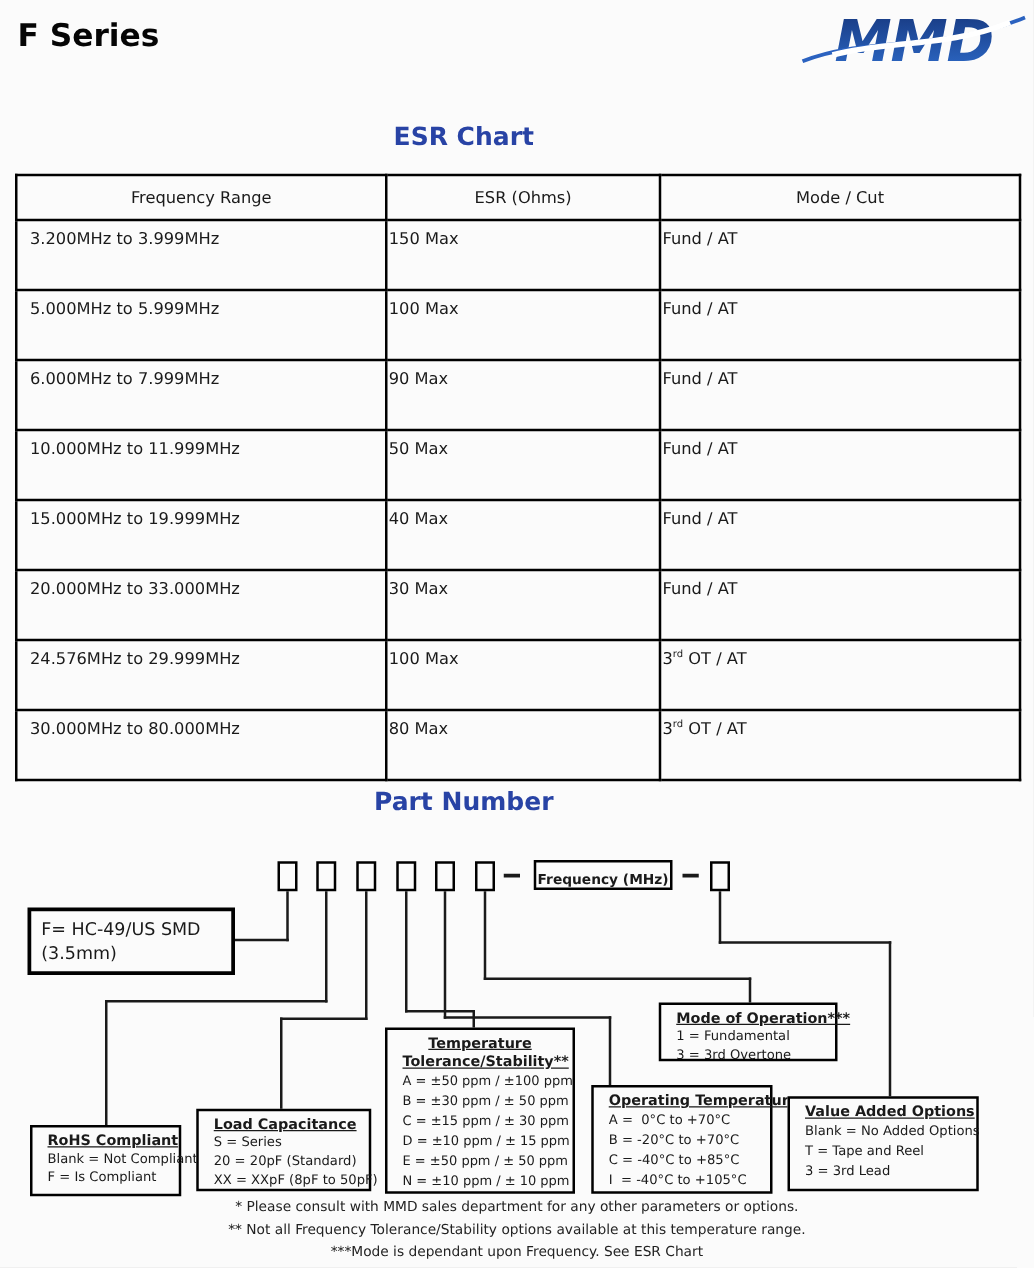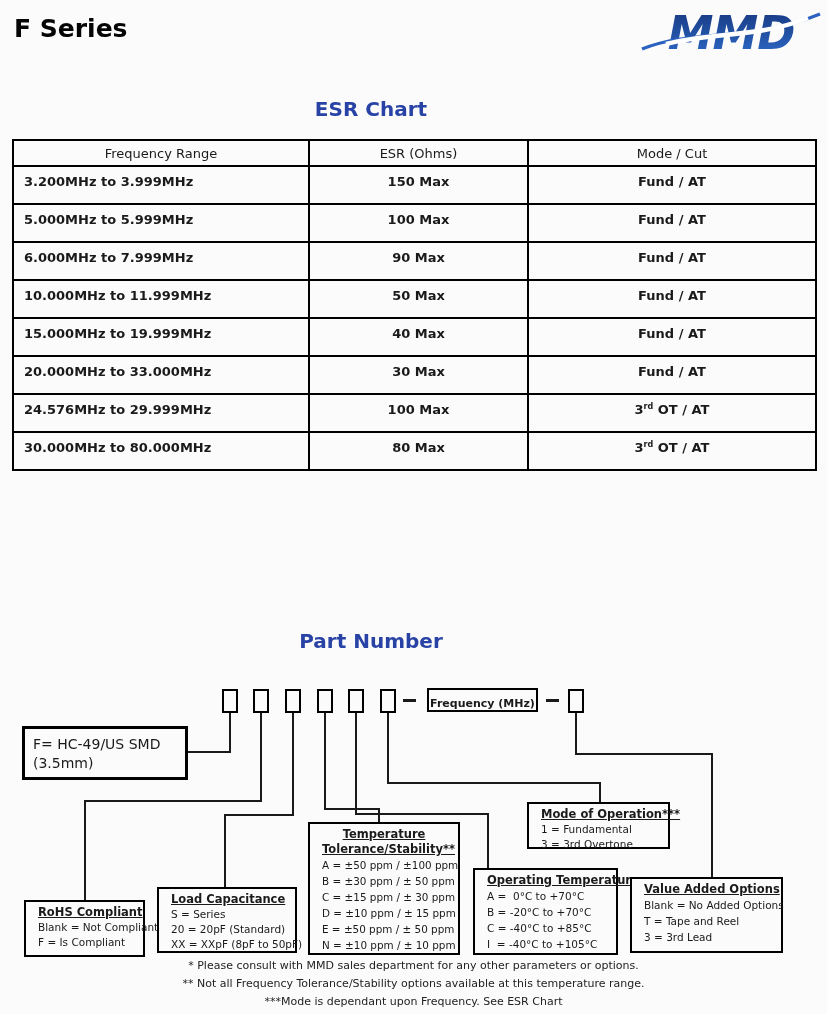--- a/index.html
+++ b/index.html
@@ -20,27 +20,27 @@
   }
   #esr-title{top:97px;}
   #pn-title{top:629px;}
   
   #esr-table{
     position:absolute;left:12px;top:139px;width:803px;
     border-collapse:collapse;table-layout:fixed;
   }
   #esr-table th,#esr-table td{border:2px solid #000;box-sizing:border-box;}
   #esr-table th{
-    height:26px;font-size:13px;font-weight:normal;text-align:center;vertical-align:middle;
+    height:36px;font-size:13px;font-weight:normal;text-align:center;vertical-align:middle;
   }
   #esr-table td{
-    height:38px;font-size:13px;vertical-align:top;padding-top:7px;font-weight:bold;
+    height:56px;font-size:13px;vertical-align:top;padding-top:7px;
   }
   #esr-table td.c1{text-align:left;padding-left:10px;}
-  #esr-table td.c2,#esr-table td.c3{text-align:center;margin-left:12px;}
+  #esr-table td.c2,#esr-table td.c3{margin-left:12px;}
   #esr-table sup{font-size:8px;line-height:0;}
   
   .code-box{
     position:absolute;width:16px;height:24px;border:2px solid #000;background:#fbfbfb;
     box-sizing:border-box;
   }
   .dash{position:absolute;width:13px;height:3px;background:#1a1a1a;}
   #freq-box{
     position:absolute;left:427px;top:688px;width:111px;height:24px;border:2px solid #000;
     box-sizing:border-box;display:flex;align-items:flex-end;justify-content:center;

